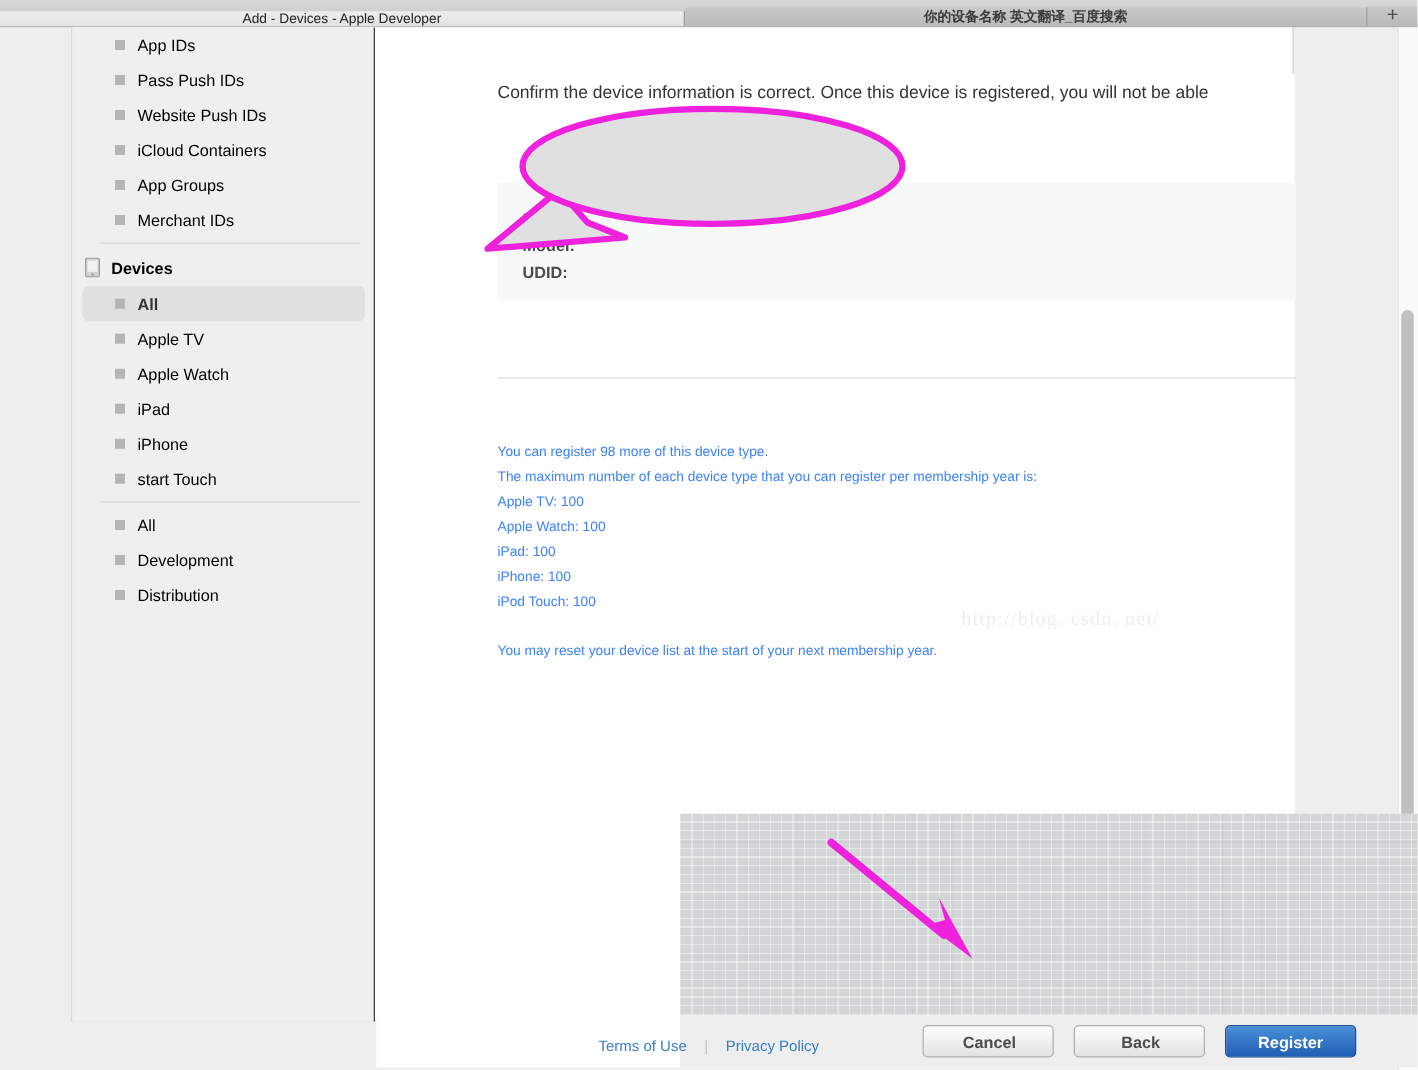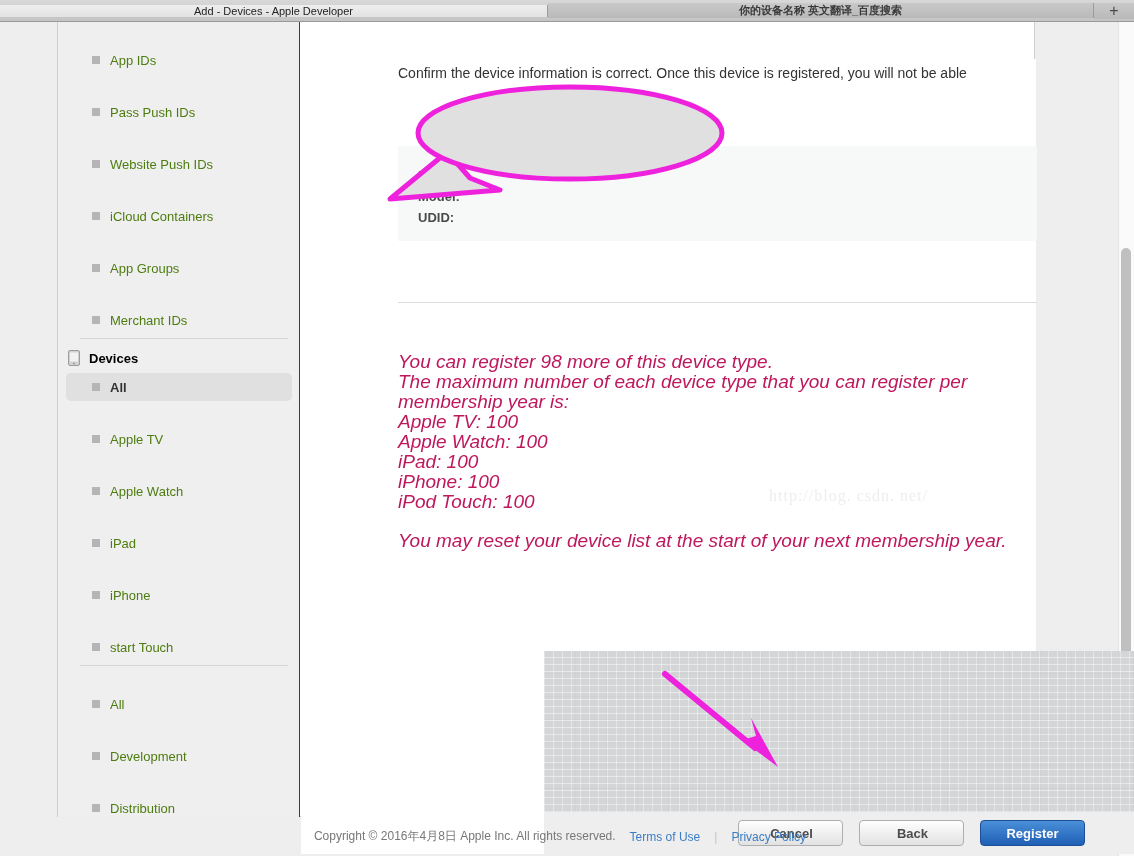--- a/index.html
+++ b/index.html
@@ -9,21 +9,21 @@
     background: #ffffff;
     overflow: hidden;
   }
   body { position: relative; }
 
   
   .tabbar {
     position: absolute; left: 0; top: 0; width: 1134px; height: 22px;
     background: linear-gradient(to bottom, #d8d8d8 0%, #c4c4c4 100%);
     border-bottom: 1px solid #9a9a9a;
-    display: flex; align-items: center;
+    display: flex; align-items: flex-end;
   }
   .tab {
     position: relative;
     display: flex; align-items: center; justify-content: center;
     font-size: 11px; color: #2b2b2b;
     border-right: 1px solid #9b9b9b;
     white-space: nowrap; overflow: hidden;
   }
   .tab.active {
     width: 548px;
@@ -69,21 +69,21 @@
   
   .sidebar {
     position: absolute; left: 0; top: 0; width: 242px; height: 795px;
     background: #efefef;
     border-right: 1px solid #3c3c3c;
   }
   .nav { position: absolute; left: 0; top: 0; width: 242px; }
   .nav-item {
     display: flex; align-items: center;
     height: 28px; padding-left: 34px;
-    font-size: 13px; color: #4d7c0f; margin-top: 24px;
+    font-size: 13px; color: #000000;
   }
   .nav-item .bullet {
     width: 8px; height: 8px; background: #b5b5b5;
     margin-right: 10px; flex: none;
   }
   .nav-item.selected {
     background: #e0e0e0; border-radius: 5px;
     margin: 0 8px 0 8px; padding-left: 26px;
     width: 226px; font-weight: bold; color: #333;
   }
@@ -114,21 +114,21 @@
   .infobox .rows {
     position: absolute; left: 20px; top: 19px;
     font-size: 13px; line-height: 21px; font-weight: bold; color: #4a4a4a;
   }
   .divider {
     position: absolute; left: 97px; top: 243px; width: 639px; height: 1px;
     background: #dcdcdc;
   }
   .limits {
     position: absolute; left: 97px; top: 293px; width: 620px;
-    font-size: 19px; line-height: 20px; color: #be185d; font-style: italic;
+    font-size: 11px; line-height: 20px; color: #3b82f6;
   }
   .limits .gap { height: 19px; }
   .watermark {
     position: absolute; left: 468px; top: 428px;
     font-family: "Liberation Serif", "DejaVu Serif", serif;
     font-size: 16px; color: #eeeeee; letter-spacing: 1px;
   }
 
   
   .texture {
@@ -323,21 +323,20 @@
         </div>
         <div class="btn blue">
           <span>Register</span>
         </div>
       </div>
 
     </div>
   </div>
 
   <div class="footer">
-    <span>Copyright © 2016年4月8日 Apple Inc. All rights reserved.</span>
     <a href="#">Terms of Use</a>
     <span class="pipe">|</span>
     <a href="#">Privacy Policy</a>
   </div>
 
 </div>
 
 <svg class="overlay" viewBox="0 0 1134 856">
 
   <g>

